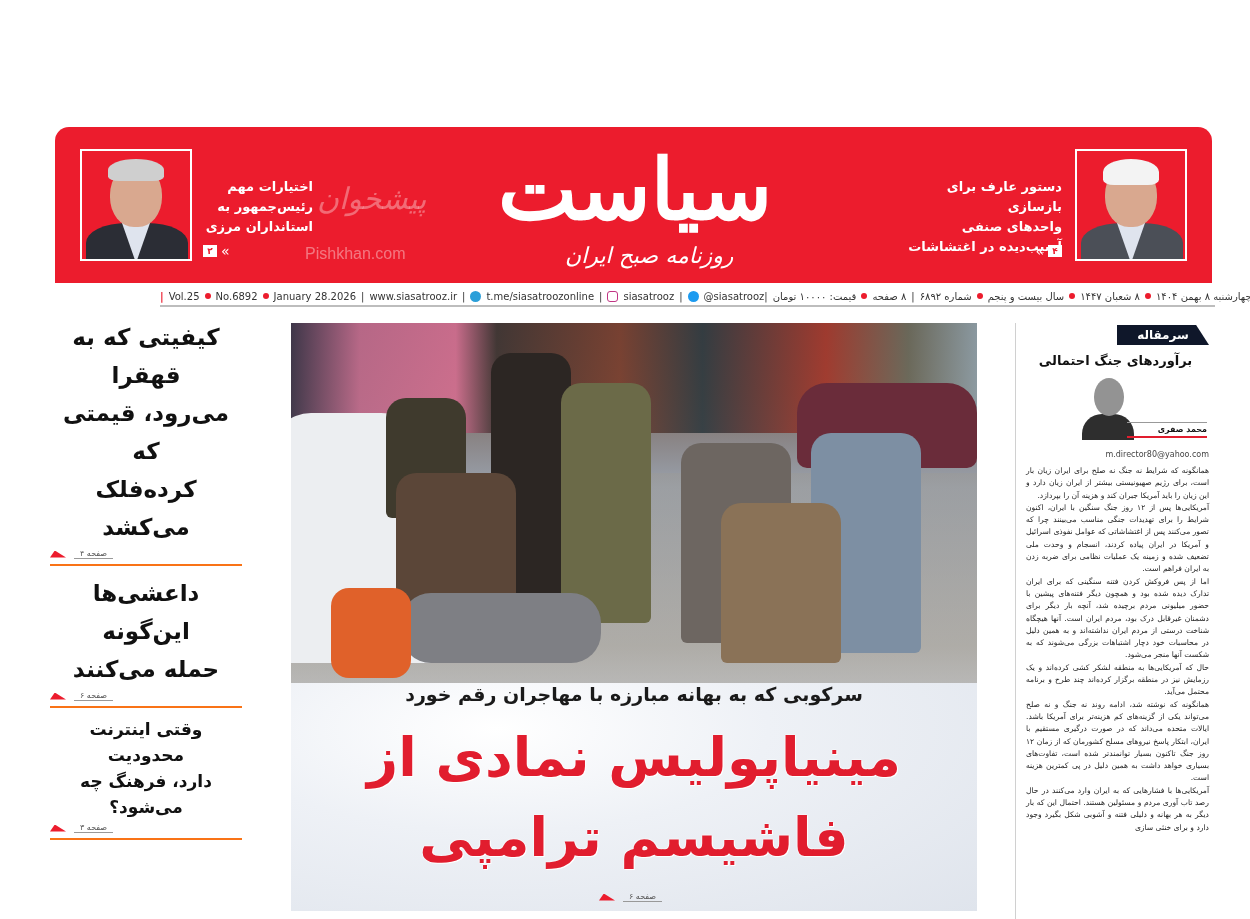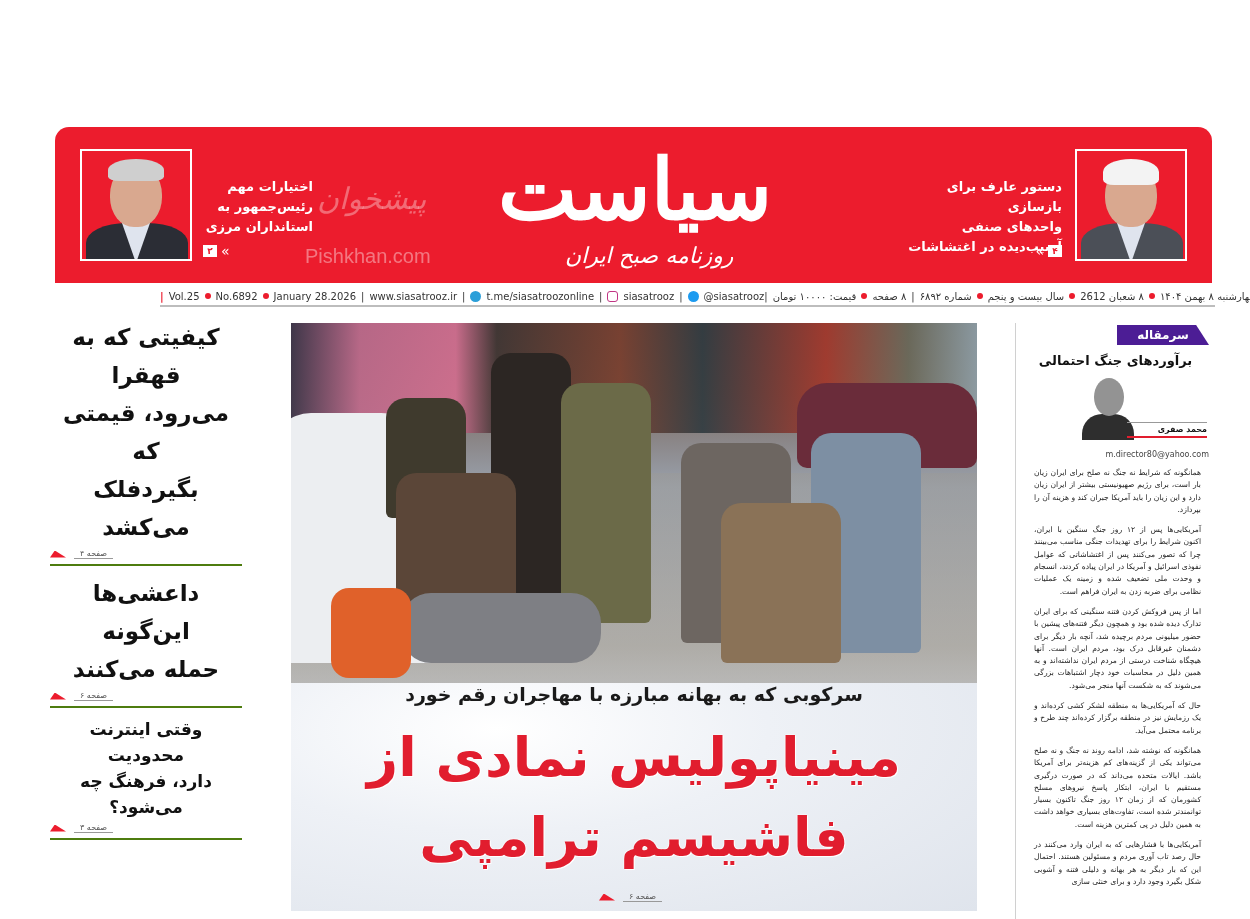--- a/index.html
+++ b/index.html
@@ -64,21 +64,21 @@
   .logo-sub {
     position: absolute; left: 130px; top: 108px; font-family: "DejaVu Serif", serif;
     font-style: italic; font-size: 22px; color: #ffffff; direction: rtl;
   }
   .watermark {
     position: absolute; left: 262px; top: 54px; color: rgba(255,255,255,0.35);
     font-family: "DejaVu Serif", serif; font-size: 30px; font-style: italic; direction: rtl;
   }
   .watermark-en {
     position: absolute; left: 250px; top: 118px; color: rgba(255,255,255,0.4);
-    font-family: "Liberation Sans", sans-serif; font-size: 20px;
+    font-family: "Liberation Sans", sans-serif; font-size: 16px;
   }
 
   
   .infobar {
     position: absolute; left: 160px; top: 287px; width: 1055px; height: 20px;
     display: flex; justify-content: space-between; align-items: center;
     font-size: 10px; color: #333; border-bottom: 2px solid #bdbdbd;
   }
   .infobar .left-info, .infobar .right-info { display: flex; align-items: center; gap: 5px; white-space: nowrap; }
   .infobar .right-info { direction: rtl; font-size: 10px; }
@@ -86,21 +86,21 @@
   .dot { display: inline-block; width: 6px; height: 6px; border-radius: 50%; background: #ec1c2d; }
   .soc { display: inline-block; width: 11px; height: 11px; border-radius: 50%; }
   .soc.tg { background: #2b9fd9; }
   .soc.ig { border: 1.5px solid #c13584; border-radius: 3px; }
   .soc.tw { background: #1d9bf0; }
 
   
   .left-col { position: absolute; left: 50px; top: 318px; width: 192px; }
   .story {
     direction: rtl; text-align: center; font-weight: bold; color: #111;
-    border-bottom: 2px solid #4d7c0f; padding-bottom: 4px; margin-bottom: 8px;
+    border-bottom: 2px solid #f97316; padding-bottom: 4px; margin-bottom: 8px;
   }
   .story .h { display: block; }
   .story.big .h { font-size: 23px; line-height: 38px; }
   .story.med .h { font-size: 17px; line-height: 26px; font-weight: bold; }
   .story-ref {
     display: flex; direction: ltr; align-items: center; gap: 8px; height: 12px; margin-top: 2px;
   }
   .story-ref .wedge {
     width: 16px; height: 7px; background: #ec1c2d; clip-path: polygon(30% 0,100% 100%,0 100%);
   }
@@ -139,41 +139,41 @@
   }
   .main-ref { position: absolute; left: 308px; top: 566px; }
 
   
   .right-col {
     position: absolute; left: 1015px; top: 323px; width: 200px; height: 596px;
     border-left: 1px solid #d0d0d0;
   }
   .ed-tag-wrap { position: relative; height: 24px; }
   .ed-tag {
-    position: absolute; right: 6px; top: 2px; width: 92px; height: 20px; background: #4c1d95;
+    position: absolute; right: 6px; top: 2px; width: 92px; height: 20px; background: #0f172a;
     color: #fff; font-size: 12px; font-weight: bold; text-align: center; line-height: 20px; direction: rtl;
     clip-path: polygon(0 0,86% 0,100% 100%,0 100%);
   }
   .ed-title { direction: rtl; text-align: center; font-weight: bold; font-size: 13px; margin: 6px 0 4px 0; }
   .author-box { position: relative; height: 78px; margin: 0 8px 0 8px; }
   .author-photo {
     position: absolute; left: 58px; top: 2px; width: 52px; height: 66px; overflow: hidden;
   }
   .author-photo .ah { position: absolute; left: 12px; top: 4px; width: 30px; height: 38px; background: #a78f84; border-radius: 50%; filter: grayscale(1); }
   .author-photo .ab { position: absolute; left: 0; top: 40px; width: 52px; height: 30px; background: #2e2e2e; border-radius: 20px 20px 0 0; }
   .author-name {
     position: absolute; right: 0; top: 50px; width: 80px; text-align: right; direction: rtl;
     font-size: 8px; font-weight: bold; border-top: 1px solid #999; border-bottom: 2px solid #e11d2e; padding: 2px 0;
   }
   .author-email { font-size: 8px; color: #444; text-align: right; padding-right: 6px; margin-bottom: 6px; }
   .ed-body {
     direction: rtl; text-align: justify; font-size: 7.6px; line-height: 12.3px; color: #222;
     padding: 0 6px 0 10px;
   }
-  .ed-body p { margin: 8px; }
+  .ed-body p { margin: 0; }
 </style>
 </head>
 <body>
 
 <div class="masthead">
   <div class="portrait portrait-right">
     <div class="body"></div>
       <div class="collar"></div>
       <div class="head"></div>
       <div class="hair"></div>
@@ -230,38 +230,38 @@
     <span class="soc ig"></span>
     <span>siasatrooz</span>
     <span>|</span>
     <span class="soc tw"></span>
     <span>@siasatrooz</span>
   </div>
   <div class="right-info">
 
     <span>چهارشنبه ۸ بهمن ۱۴۰۴</span>
     <span class="dot"></span>
-    <span>۸ شعبان 2612</span>
+    <span>۸ شعبان ۱۴۴۷</span>
     <span class="dot"></span>
     <span>سال بیست و پنجم</span>
     <span class="dot"></span>
     <span>شماره ۶۸۹۲</span>
     <span>|</span>
     <span>۸ صفحه</span>
     <span class="dot"></span>
     <span>قیمت: ۱۰۰۰۰ تومان</span>
     <span>|</span>
   </div>
 </div>
 
 <div class="left-col">
   <div class="story big">
     <span class="h">کیفیتی که به قهقرا</span>
     <span class="h">می‌رود، قیمتی که</span>
-    <span class="h">بگیرد‌فلک می‌کشد</span>
+    <span class="h">کرده‌فلک می‌کشد</span>
     <div class="story-ref">
       <span class="wedge"></span>
       <span class="lbl">صفحه ۴</span>
     </div>
   </div>
   <div class="story big">
     <span class="h">داعشی‌ها این‌گونه</span>
     <span class="h">حمله می‌کنند</span>
     <div class="story-ref">
       <span class="wedge"></span>

